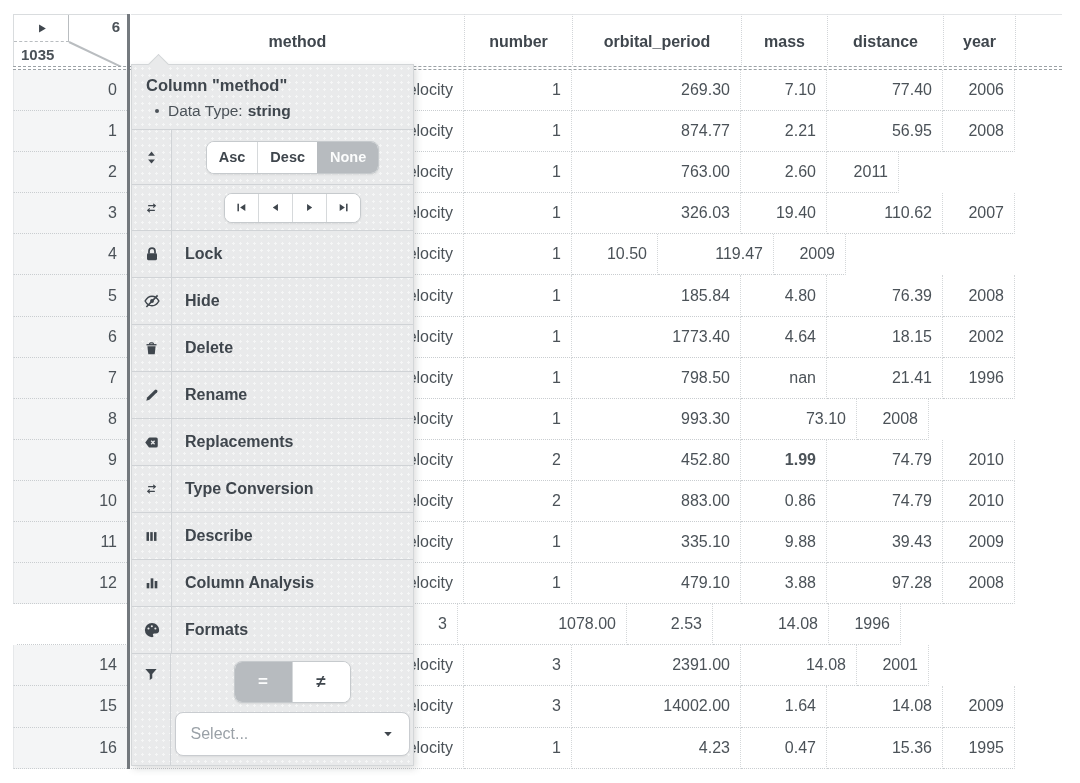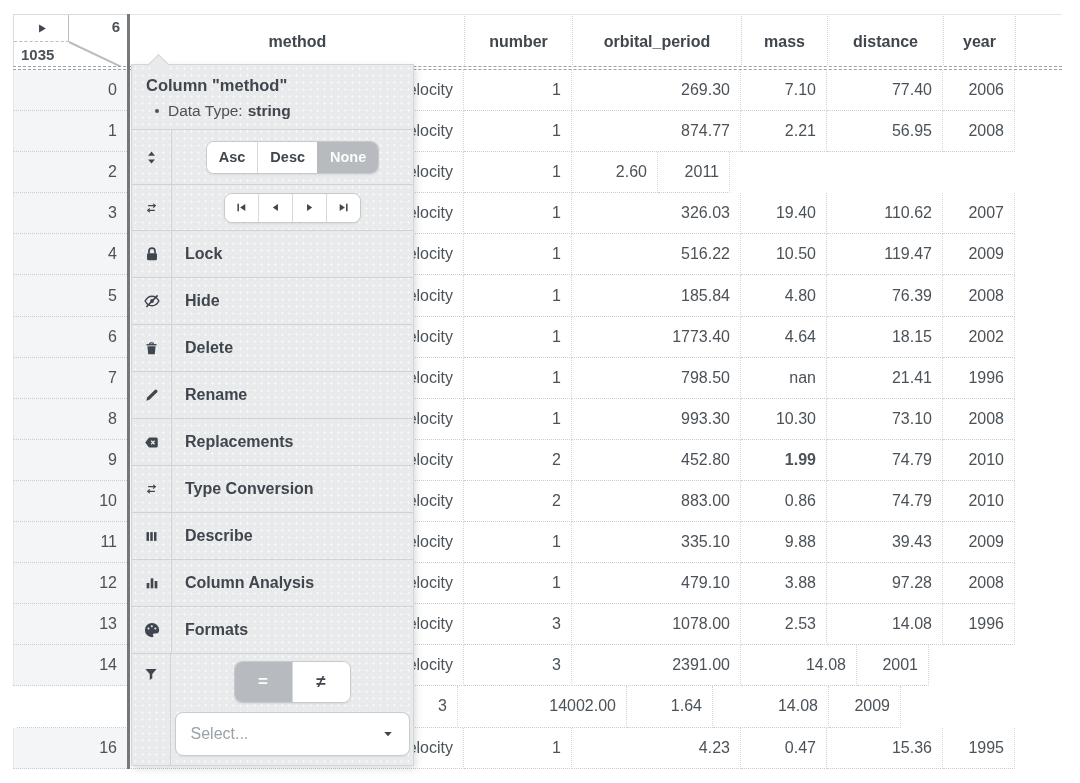--- a/index.html
+++ b/index.html
@@ -128,39 +128,39 @@
         <div class="cell" style="width: 169px;">874.77</div>
         <div class="cell" style="width: 86px;">2.21</div>
         <div class="cell" style="width: 116px; text-align: right;">56.95</div>
         <div class="cell" style="width: 72px;">2008</div>
       </div>
       <div class="row">
         <div class="idx-cell">2</div>
         <div class="gap"></div>
         <div class="cell" style="width: 333px;">Radial Velocity</div>
         <div class="cell" style="width: 108px;">1</div>
+        <div class="cell" style="width: 169px;">763.00</div>
         <div class="cell" style="width: 86px;">2.60</div>
         <div class="cell" style="width: 72px;">2011</div>
       </div>
       <div class="row">
         <div class="idx-cell">3</div>
         <div class="gap"></div>
         <div class="cell" style="width: 333px;">Radial Velocity</div>
         <div class="cell" style="width: 108px;">1</div>
         <div class="cell" style="width: 169px;">326.03</div>
         <div class="cell" style="width: 86px;">19.40</div>
         <div class="cell" style="width: 116px;">110.62</div>
         <div class="cell" style="width: 72px;">2007</div>
       </div>
       <div class="row">
         <div class="idx-cell">4</div>
         <div class="gap"></div>
         <div class="cell" style="width: 333px;">Radial Velocity</div>
         <div class="cell" style="width: 108px;">1</div>
-        <div class="cell" style="width: 169px;">516.22</div>
         <div class="cell" style="width: 86px;">10.50</div>
         <div class="cell" style="width: 116px;">119.47</div>
         <div class="cell" style="width: 72px;">2009</div>
       </div>
       <div class="row">
         <div class="idx-cell">5</div>
         <div class="gap"></div>
         <div class="cell" style="width: 333px;">Radial Velocity</div>
         <div class="cell" style="width: 108px;">1</div>
         <div class="cell" style="width: 169px;">185.84</div>
@@ -187,21 +187,20 @@
         <div class="cell" style="width: 86px;">nan</div>
         <div class="cell" style="width: 116px;">21.41</div>
         <div class="cell" style="width: 72px;">1996</div>
       </div>
       <div class="row">
         <div class="idx-cell">8</div>
         <div class="gap"></div>
         <div class="cell" style="width: 333px;">Radial Velocity</div>
         <div class="cell" style="width: 108px;">1</div>
         <div class="cell" style="width: 169px;">993.30</div>
-        <div class="cell" style="width: 86px;">10.30</div>
         <div class="cell" style="width: 116px;">73.10</div>
         <div class="cell" style="width: 72px;">2008</div>
       </div>
       <div class="row">
         <div class="idx-cell">9</div>
         <div class="gap"></div>
         <div class="cell" style="width: 333px;">Radial Velocity</div>
         <div class="cell" style="width: 108px;">2</div>
         <div class="cell" style="width: 169px;">452.80</div>
         <div class="cell" style="width: 86px; font-weight: bold;">1.99</div>
@@ -232,39 +231,39 @@
         <div class="idx-cell">12</div>
         <div class="gap"></div>
         <div class="cell" style="width: 333px;">Radial Velocity</div>
         <div class="cell" style="width: 108px;">1</div>
         <div class="cell" style="width: 169px;">479.10</div>
         <div class="cell" style="width: 86px;">3.88</div>
         <div class="cell" style="width: 116px;">97.28</div>
         <div class="cell" style="width: 72px;">2008</div>
       </div>
       <div class="row">
-        <div class="idx-cell">13</div>
         <div class="gap"></div>
         <div class="cell" style="width: 333px;">Radial Velocity</div>
         <div class="cell" style="width: 108px;">3</div>
         <div class="cell" style="width: 169px;">1078.00</div>
         <div class="cell" style="width: 86px;">2.53</div>
         <div class="cell" style="width: 116px;">14.08</div>
         <div class="cell" style="width: 72px;">1996</div>
       </div>
       <div class="row">
         <div class="idx-cell">14</div>
         <div class="gap"></div>
         <div class="cell" style="width: 333px;">Radial Velocity</div>
         <div class="cell" style="width: 108px;">3</div>
         <div class="cell" style="width: 169px;">2391.00</div>
         <div class="cell" style="width: 116px;">14.08</div>
         <div class="cell" style="width: 72px;">2001</div>
       </div>
       <div class="row">
+        <div class="idx-cell">15</div>
         <div class="gap"></div>
         <div class="cell" style="width: 333px;">Radial Velocity</div>
         <div class="cell" style="width: 108px;">3</div>
         <div class="cell" style="width: 169px;">14002.00</div>
         <div class="cell" style="width: 86px;">1.64</div>
         <div class="cell" style="width: 116px;">14.08</div>
         <div class="cell" style="width: 72px;">2009</div>
       </div>
       <div class="row">
         <div class="idx-cell">16</div>

